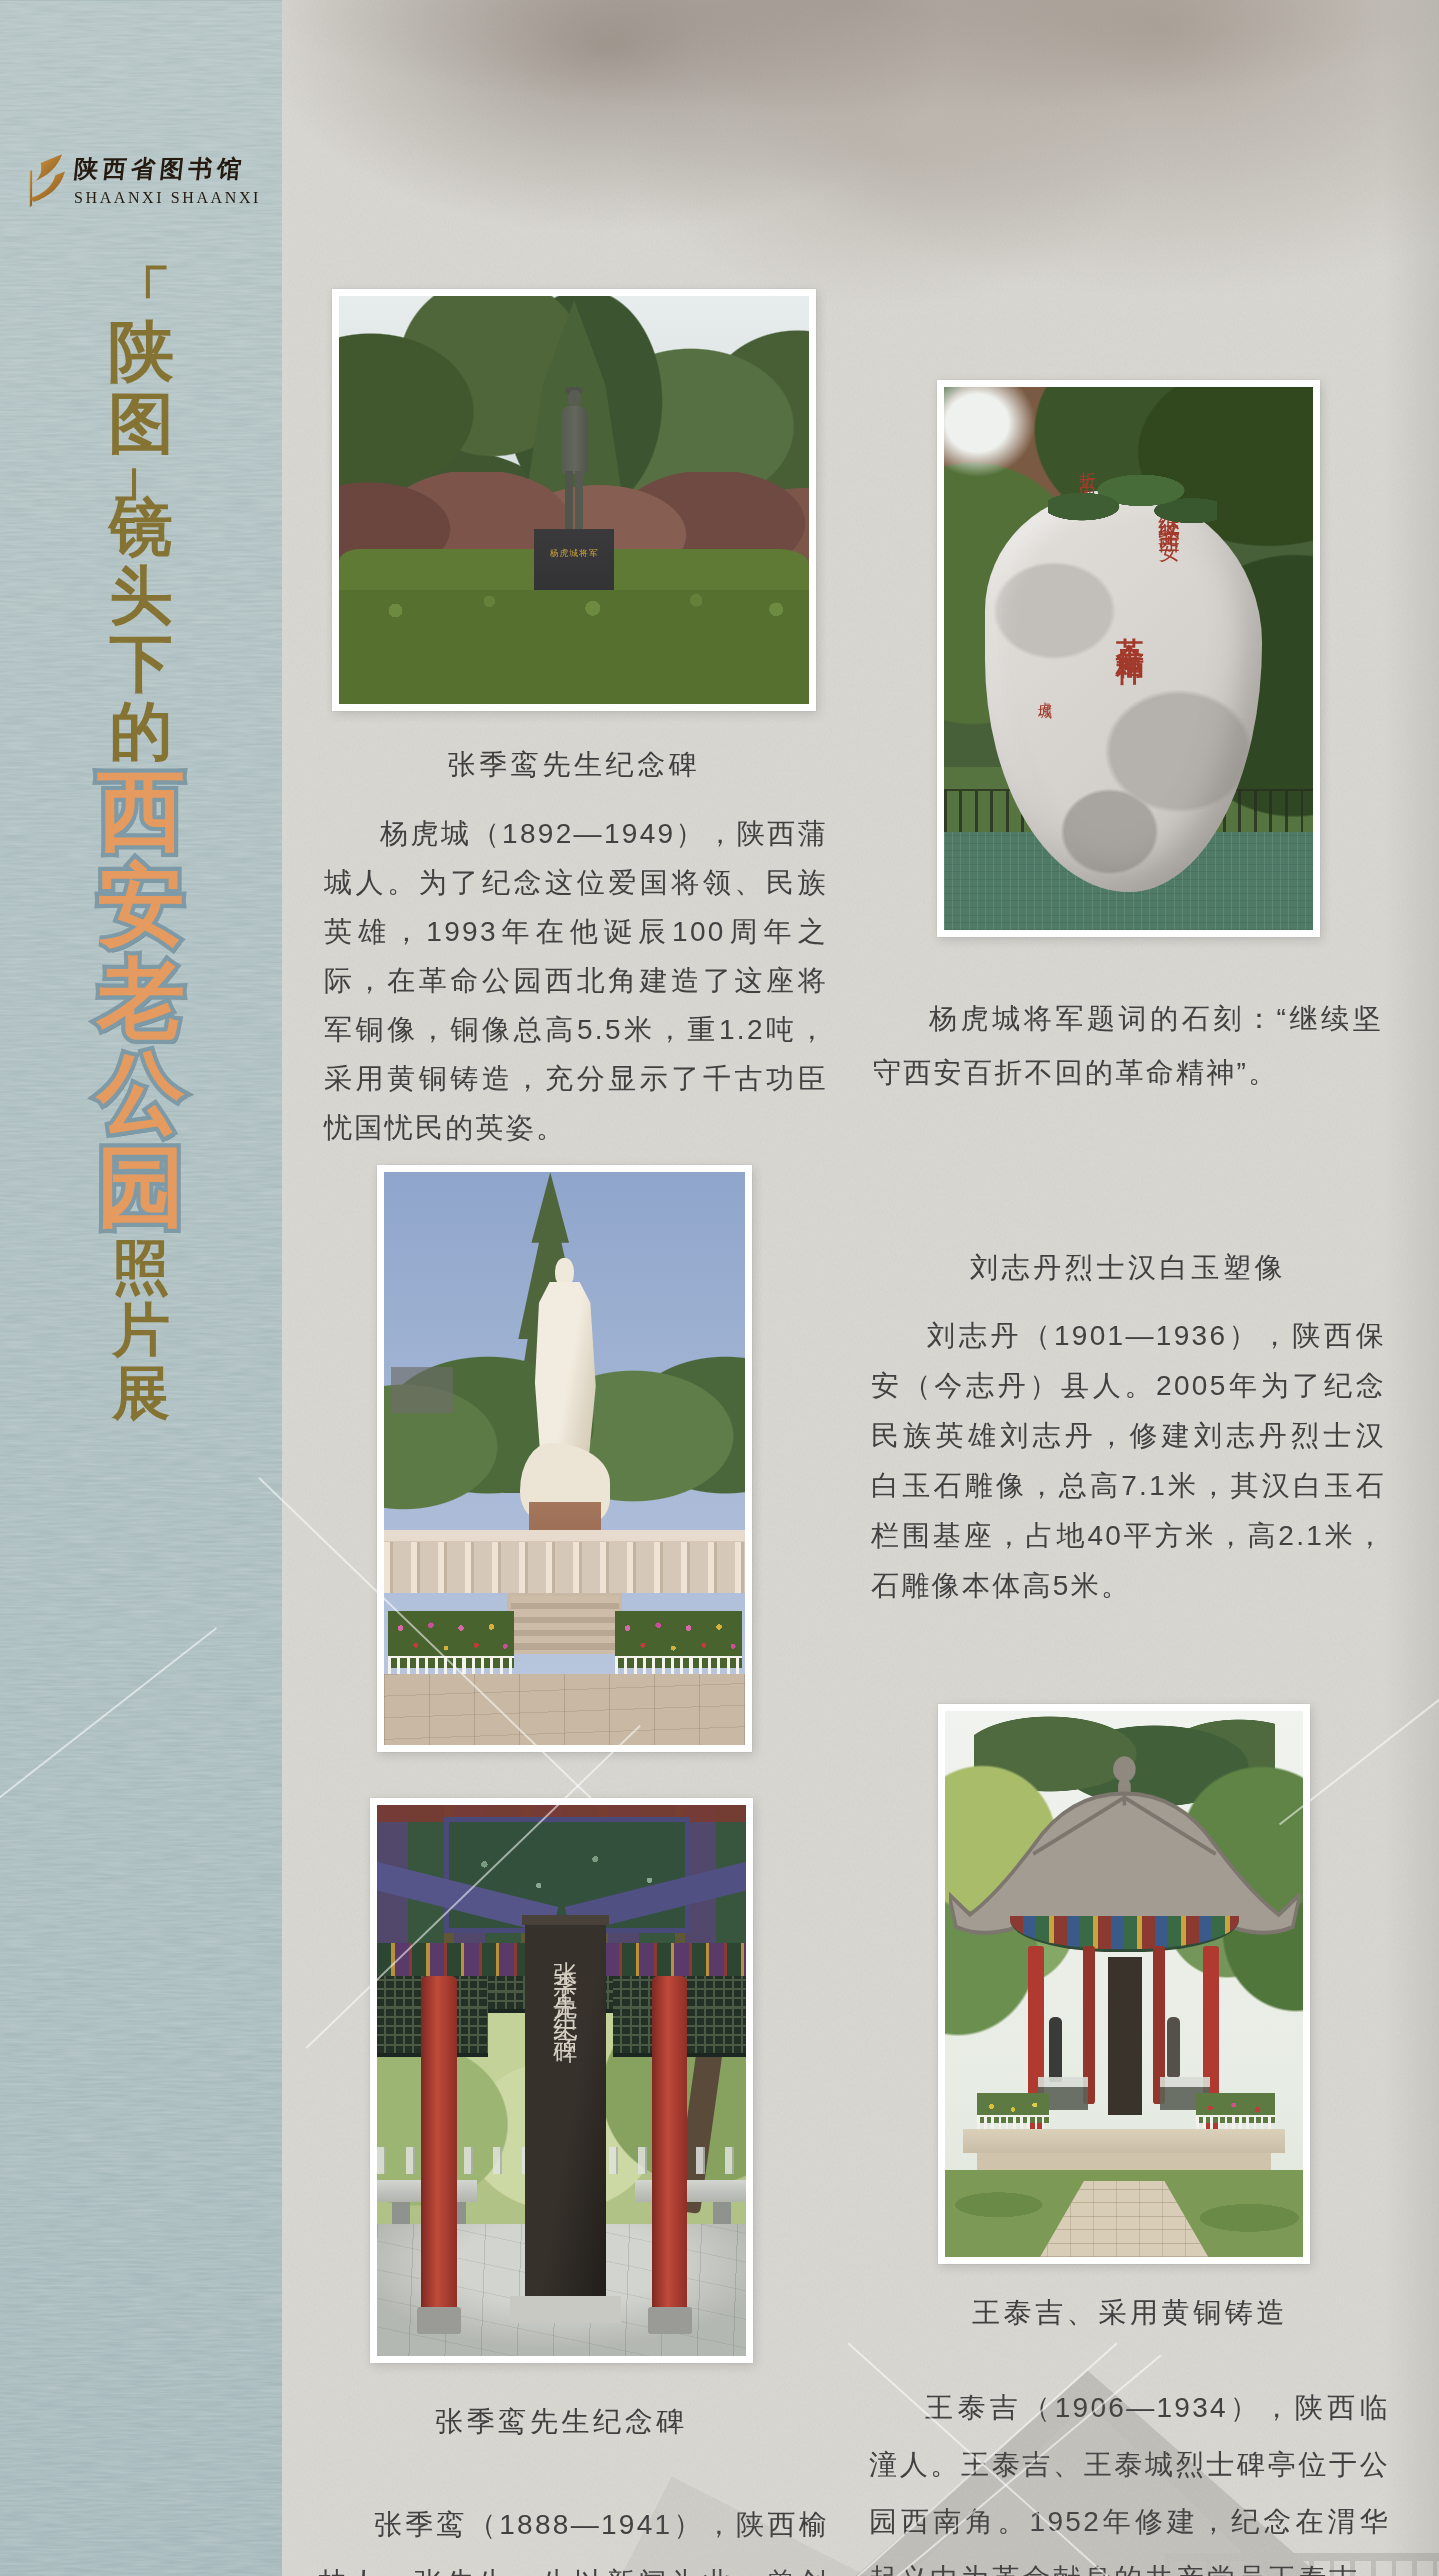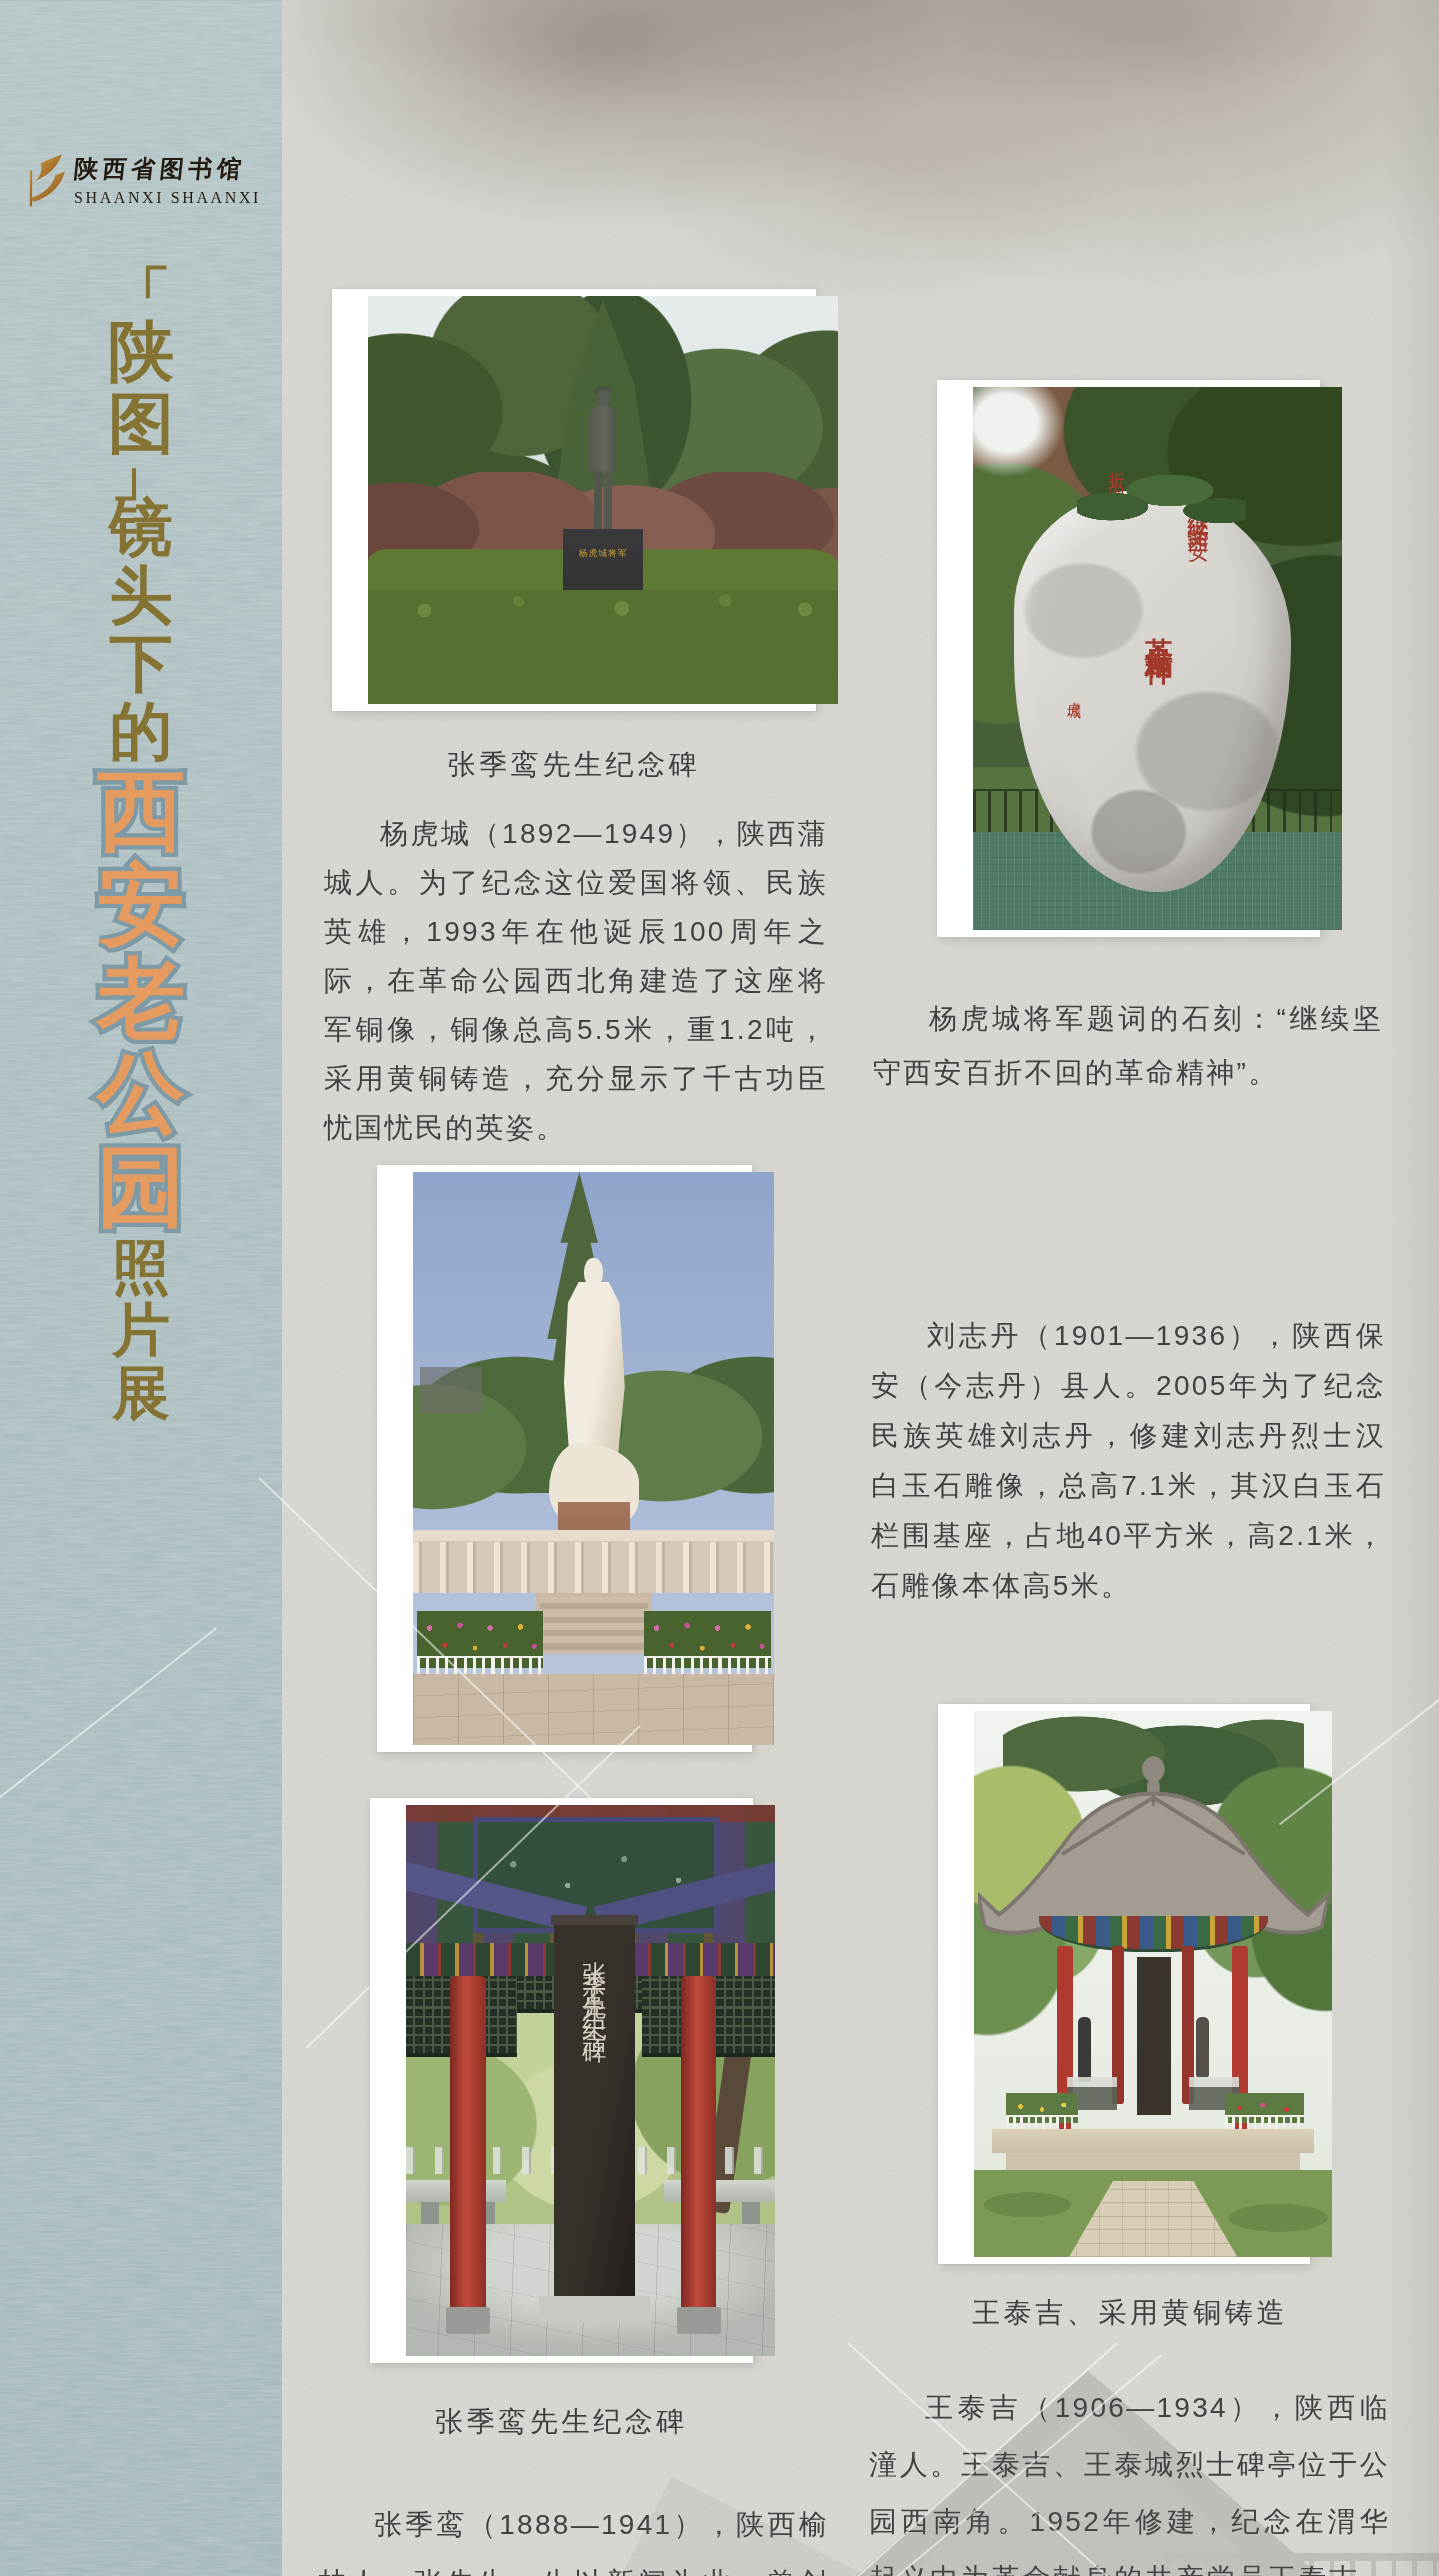--- a/index.html
+++ b/index.html
@@ -39,21 +39,21 @@
     font-family:"DejaVu Serif","Liberation Serif",serif;font-weight:700;
     font-size:113px;letter-spacing:8.2px;color:#57494e;}
   
   .cap{position:absolute;font-size:28px;color:#3f3f3f;letter-spacing:3.6px;text-align:center;}
   .para{position:absolute;font-size:28px;color:#414141;letter-spacing:2.3px;line-height:49px;
     text-align:justify;text-indent:2em;text-justify:inter-ideograph;}
   .para.loose{line-height:58px;}
   .para.loose2{line-height:57px;}
   
   .photo{position:absolute;background:#fff;padding:7.2px;box-shadow:0 0 0 0.5px rgba(0,0,0,.05),2.1px 3.1px 9.3px rgba(60,60,55,.18);}
-  .scene{position:relative;width:100%;height:100%;overflow:hidden;background:#7dd3fc;margin-left:29px;}
+  .scene{position:relative;width:100%;height:100%;overflow:hidden;background:#7dd3fc;}
   .abs{position:absolute;}
   
   .p1-sky{inset:0;background:linear-gradient(180deg,#e7ecec,#d5dddd 55%,#ccd5d4);}
   .p1-trees{left:-4%;top:-4%;width:108%;height:62%;
     background:radial-gradient(ellipse 170px 129px at 10% 52%,#41582f 0 60%,transparent 61%),
      radial-gradient(ellipse 155px 149px at 34% 34%,#4e6639 0 60%,transparent 61%),
      radial-gradient(ellipse 129px 185px at 52% 48%,#3c5530 0 60%,transparent 61%),
      radial-gradient(ellipse 170px 129px at 73% 58%,#567043 0 60%,transparent 61%),
      radial-gradient(ellipse 155px 134px at 94% 52%,#485f36 0 60%,transparent 61%),
      radial-gradient(ellipse 216px 93px at 20% 88%,#3f5631 0 60%,transparent 61%);}
@@ -392,20 +392,21 @@
         <div class="abs p2-rock"></div>
         <span class="abs vtxt p2-i-left">折不回的</span>
         <span class="abs vtxt p2-i-right">继续坚守西安</span>
         <span class="abs vtxt p2-i-main">革命精神</span>
         <span class="abs vtxt p2-sig">虎城</span>
         <div class="abs p2-pine"></div>
       </div>
     </figure>
     <p class="para" style="left:591px;top:992px;width:510px;margin:0;line-height:54px">杨虎城将军题词的石刻：“继续坚守西安百折不回的革命精神”。</p>
 
+    <div class="cap" style="left:591px;top:1249px;width:510px">刘志丹烈士汉白玉塑像</div>
     <p class="para" style="left:589px;top:1311px;width:515px;margin:0;line-height:50px">刘志丹（1901—1936），陕西保安（今志丹）县人。2005年为了纪念民族英雄刘志丹，修建刘志丹烈士汉白玉石雕像，总高7.1米，其汉白玉石栏围基座，占地40平方米，高2.1米，石雕像本体高5米。</p>
 
     <figure class="photo" style="left:95px;top:1165px;width:361px;height:573px;margin:0">
       <div class="scene">
         <div class="abs p3-sky"></div>
         <div class="abs p3-conifer"></div>
         <div class="abs p3-trees"></div>
         <div class="abs p3-bldg"></div>
         <div class="abs p3-fig">
           <div class="p3-head"></div>

